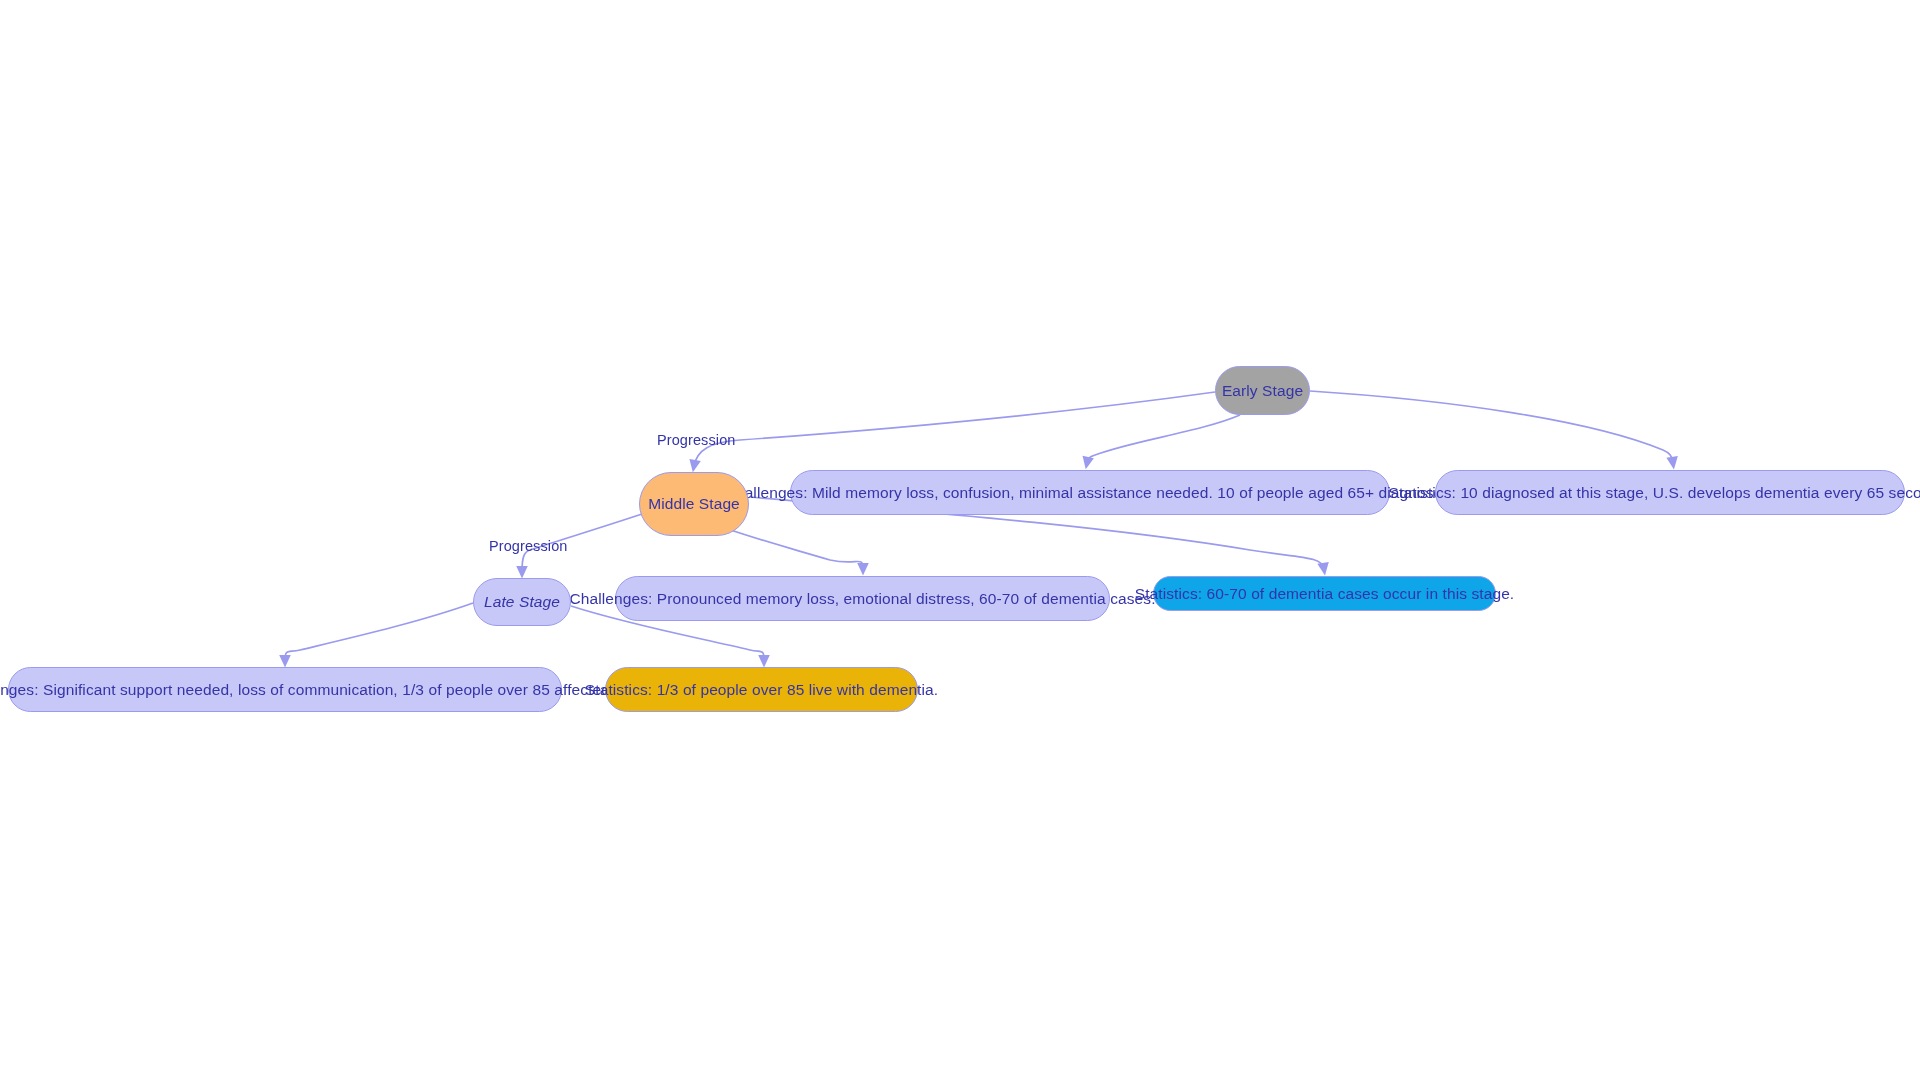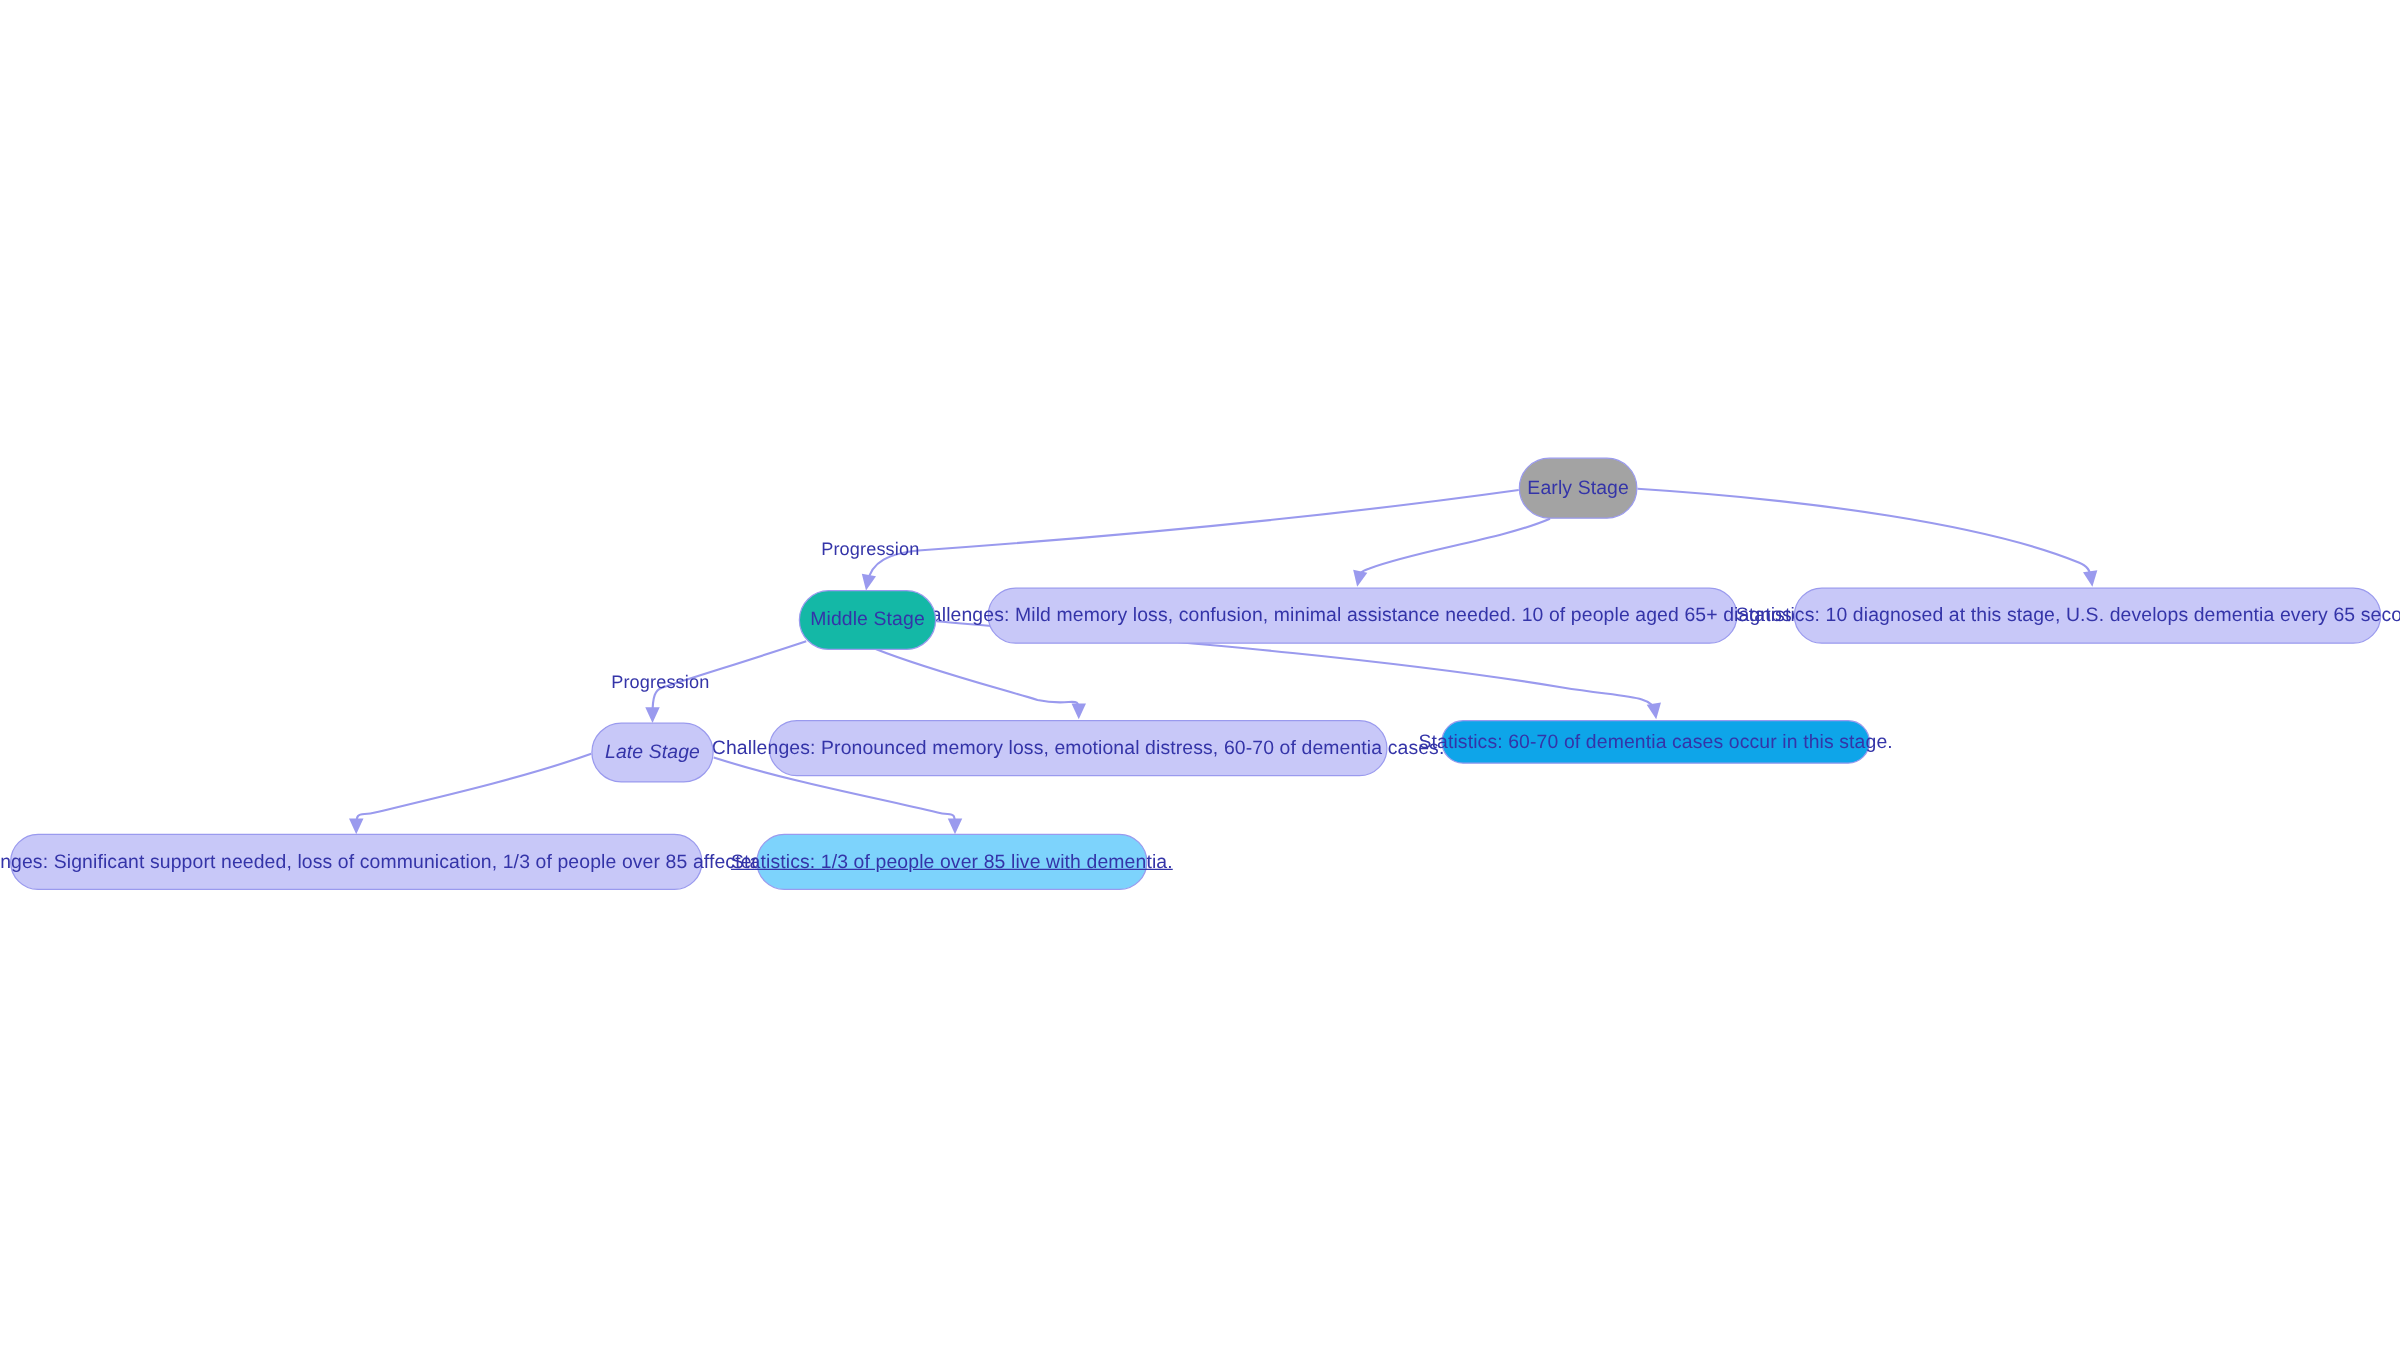--- a/index.html
+++ b/index.html
@@ -81,25 +81,25 @@
         <path d="M 749,497 C 900,510 1100,525 1250,550 C 1300,558 1322,556 1324,569" fill="none" stroke="#9a9aee" stroke-width="1.7" marker-end="url(#arrowhead)"></path>
         <path d="M 473,603 C 420,622 350,638 300,650 C 288,653 285,648 285,661" fill="none" stroke="#9a9aee" stroke-width="1.7" marker-end="url(#arrowhead)"></path>
         <path d="M 571,606 C 630,625 700,638 750,650 C 762,653 764,648 764,661" fill="none" stroke="#9a9aee" stroke-width="1.7" marker-end="url(#arrowhead)"></path>
       </g>
   </svg>
 
   <div id="node-layer">
       <div class="node stage" style="left: 1215px; top: 366px; width: 95px; height: 49px; background: #a3a3a3; border-color: rgb(154, 154, 238); color: rgb(52, 52, 168);">Early Stage</div>
       <div class="node detail" style="left: 790px; top: 470px; width: 600px; height: 45px; background: rgb(200, 200, 248); border-color: rgb(154, 154, 238); color: rgb(52, 52, 168);">Challenges: Mild memory loss, confusion, minimal assistance needed. 10 of people aged 65+ diagnosed.</div>
       <div class="node detail" style="left: 1435px; top: 470px; width: 470px; height: 45px; background: rgb(200, 200, 248); border-color: rgb(154, 154, 238); color: rgb(52, 52, 168);">Statistics: 10 diagnosed at this stage, U.S. develops dementia every 65 seconds.</div>
-      <div class="node stage" style="left: 639px; top: 472px; width: 110px; height: 48px; background: #14b8a6; border-color: rgb(154, 154, 238); color: rgb(52, 52, 168);">Middle Stage</div>
+      <div class="node stage" style="left: 639px; top: 472px; width: 110px; height: 64px; background: #fdba74; border-color: rgb(154, 154, 238); color: rgb(52, 52, 168);">Middle Stage</div>
       <div class="node detail" style="left: 615px; top: 576px; width: 495px; height: 45px; background: rgb(200, 200, 248); border-color: rgb(154, 154, 238); color: rgb(52, 52, 168);">Challenges: Pronounced memory loss, emotional distress, 60-70 of dementia cases.</div>
       <div class="node detail" style="left: 1153px; top: 576px; width: 343px; height: 35px; background: #0ea5e9; border-color: rgb(154, 154, 238); color: rgb(52, 52, 168);">Statistics: 60-70 of dementia cases occur in this stage.</div>
       <div class="node stage" style="left: 473px; top: 578px; width: 98px; height: 48px; background: rgb(200, 200, 248); border-color: rgb(154, 154, 238); color: rgb(52, 52, 168); font-style: italic;">Late Stage</div>
       <div class="node detail" style="left: 8px; top: 667px; width: 554px; height: 45px; background: rgb(200, 200, 248); border-color: rgb(154, 154, 238); color: rgb(52, 52, 168);">Challenges: Significant support needed, loss of communication, 1/3 of people over 85 affected.</div>
-      <div class="node detail" style="left: 605px; top: 667px; width: 313px; height: 45px; background: #7dd3fc; border-color: rgb(154, 154, 238); color: rgb(52, 52, 168); text-decoration: underline;">Statistics: 1/3 of people over 85 live with dementia.</div>
+      <div class="node detail" style="left: 605px; top: 667px; width: 313px; height: 45px; background: #eab308; border-color: rgb(154, 154, 238); color: rgb(52, 52, 168);">Statistics: 1/3 of people over 85 live with dementia.</div>
     </div>
   <div id="edge-label-layer">
       <div class="edge-label" style="left: 657px; top: 432px; color: rgb(52, 52, 168);">Progression</div>
       <div class="edge-label" style="left: 489px; top: 538px; color: rgb(52, 52, 168);">Progression</div>
     </div>
 
 </div>
 
 </body></html>

